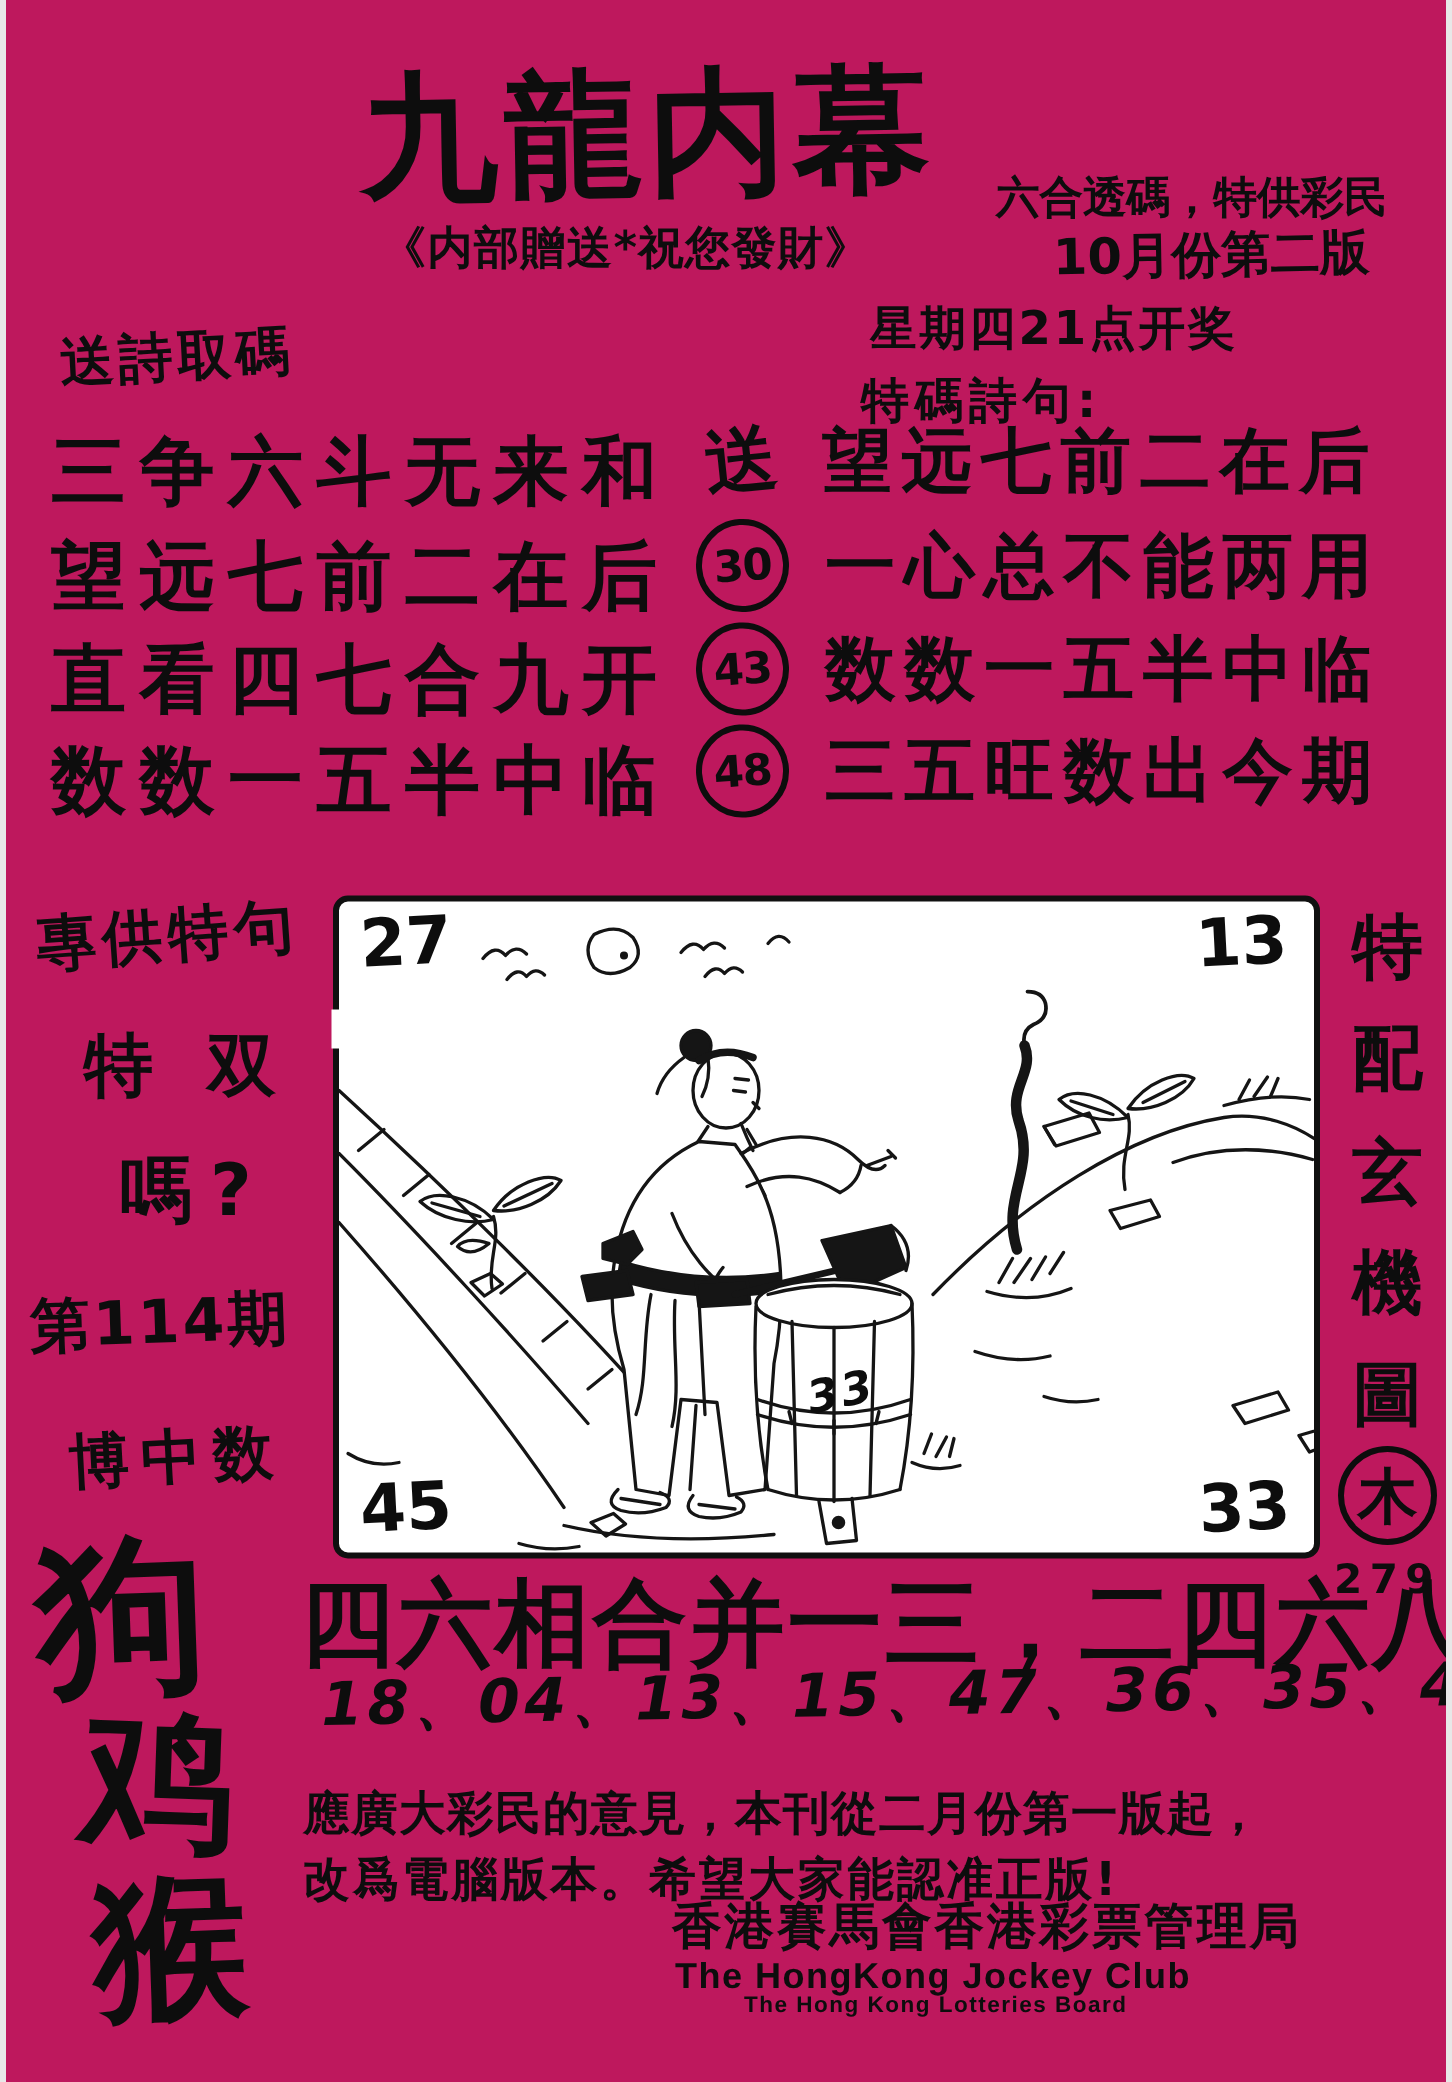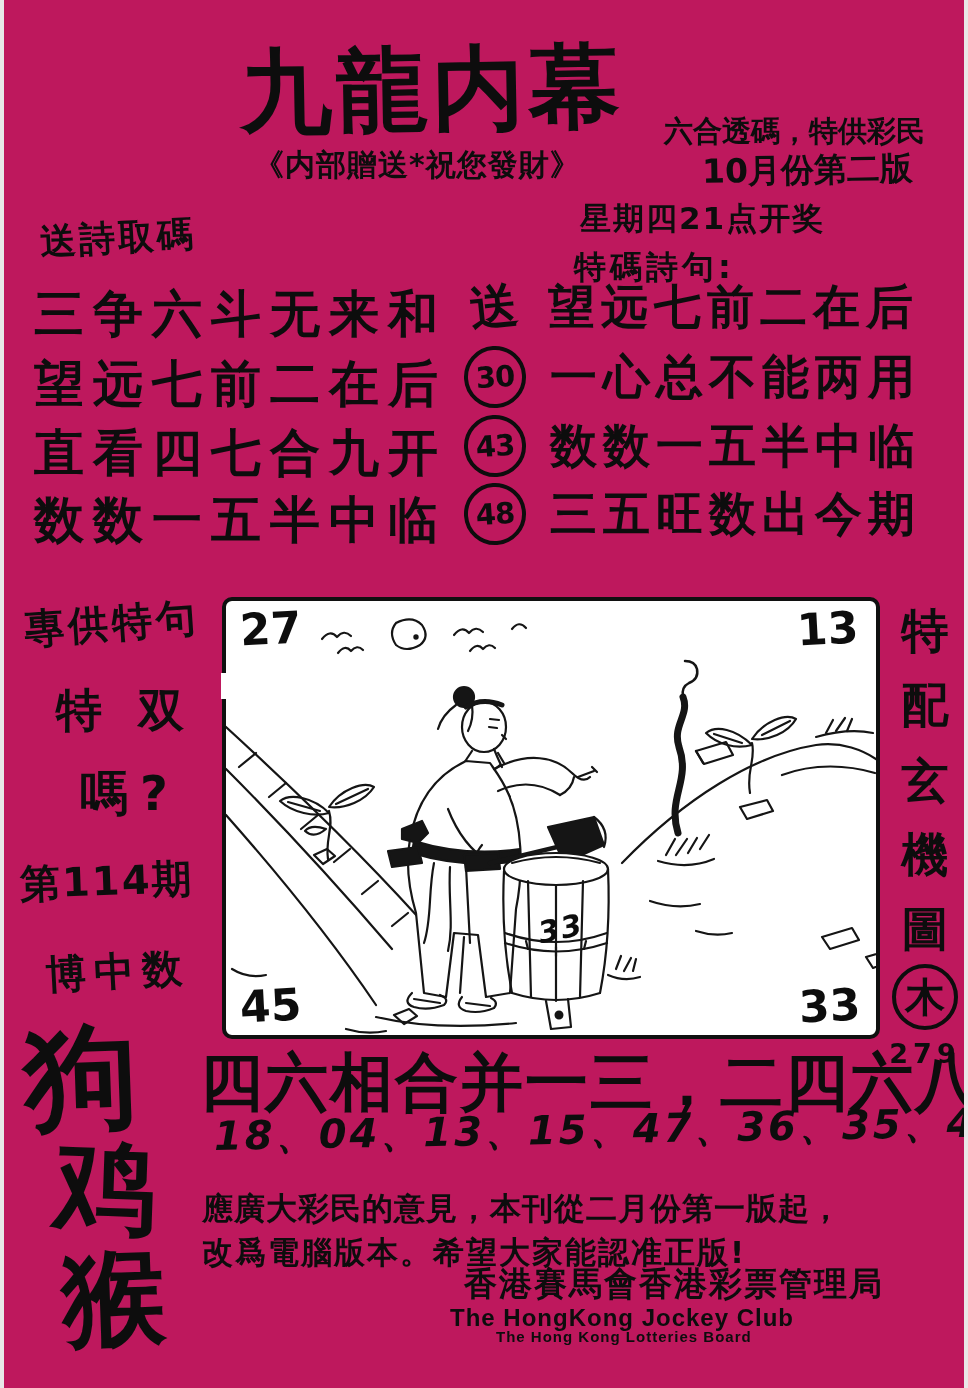--- a/index.html
+++ b/index.html
@@ -64,21 +64,21 @@
   .rc-circle{
     left:888px;top:964px;width:58px;height:58px;border:4px solid #0d0d0d;border-radius:50%;
     display:flex;align-items:center;justify-content:center;font-size:40px;font-weight:900;
   }
   .rc-num{left:884px;width:74px;top:1038px;text-align:center;font-size:27px;font-weight:700;letter-spacing:5px;}
   
   .riddle{left:196px;top:1040px;font-size:63px;font-weight:900;letter-spacing:2px;}
   .numline{left:210px;top:1102px;font-size:40px;font-weight:800;font-style:italic;letter-spacing:3px;transform:rotate(-1deg);}
   .notice-1{left:198px;top:1188px;font-size:31px;font-weight:700;letter-spacing:1px;}
   .notice-2{left:198px;top:1232px;font-size:31px;font-weight:700;letter-spacing:2px;}
-  .org-cn{left:460px;top:1262px;font-size:33px;font-weight:800;letter-spacing:2px;}
+  .org-cn{left:444px;top:1262px;font-size:33px;font-weight:800;letter-spacing:2px;}
   .org-en1{left:446px;top:1304px;font-size:24px;font-weight:900;font-family:"Liberation Sans",sans-serif;letter-spacing:1px;}
   .org-en2{left:492px;top:1328px;font-size:15px;font-weight:900;font-family:"Liberation Sans",sans-serif;letter-spacing:1px;}
 </style>
 </head>
 <body>
 
 <div class="page">
 
   <div class="abs cn masthead-title">九龍内幕</div>
   <div class="abs cn edition-1">六合透碼，特供彩民</div>

